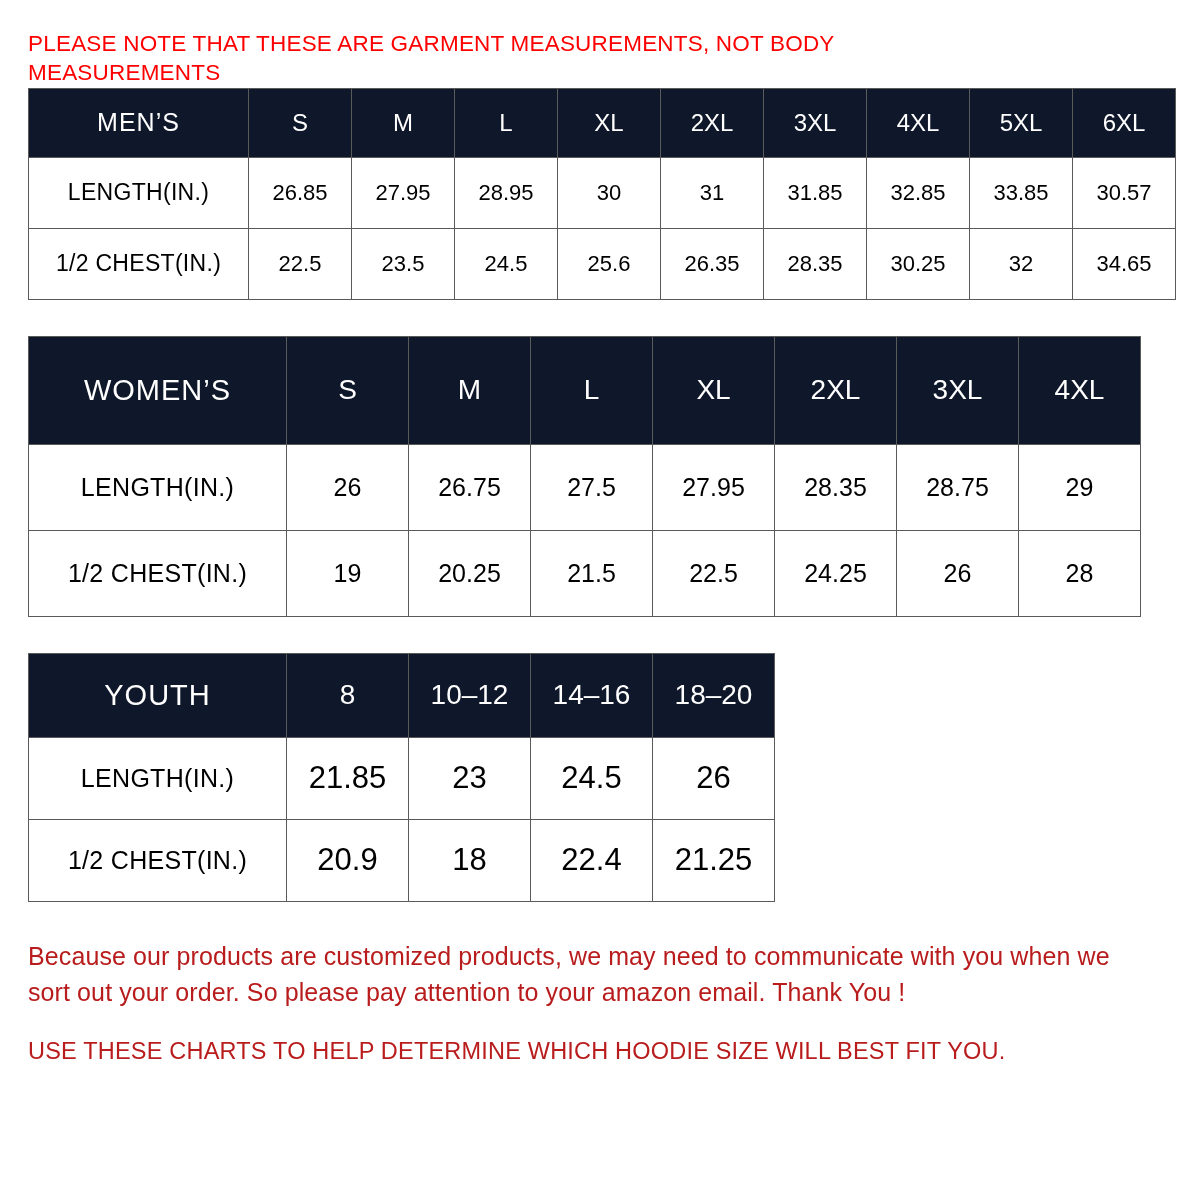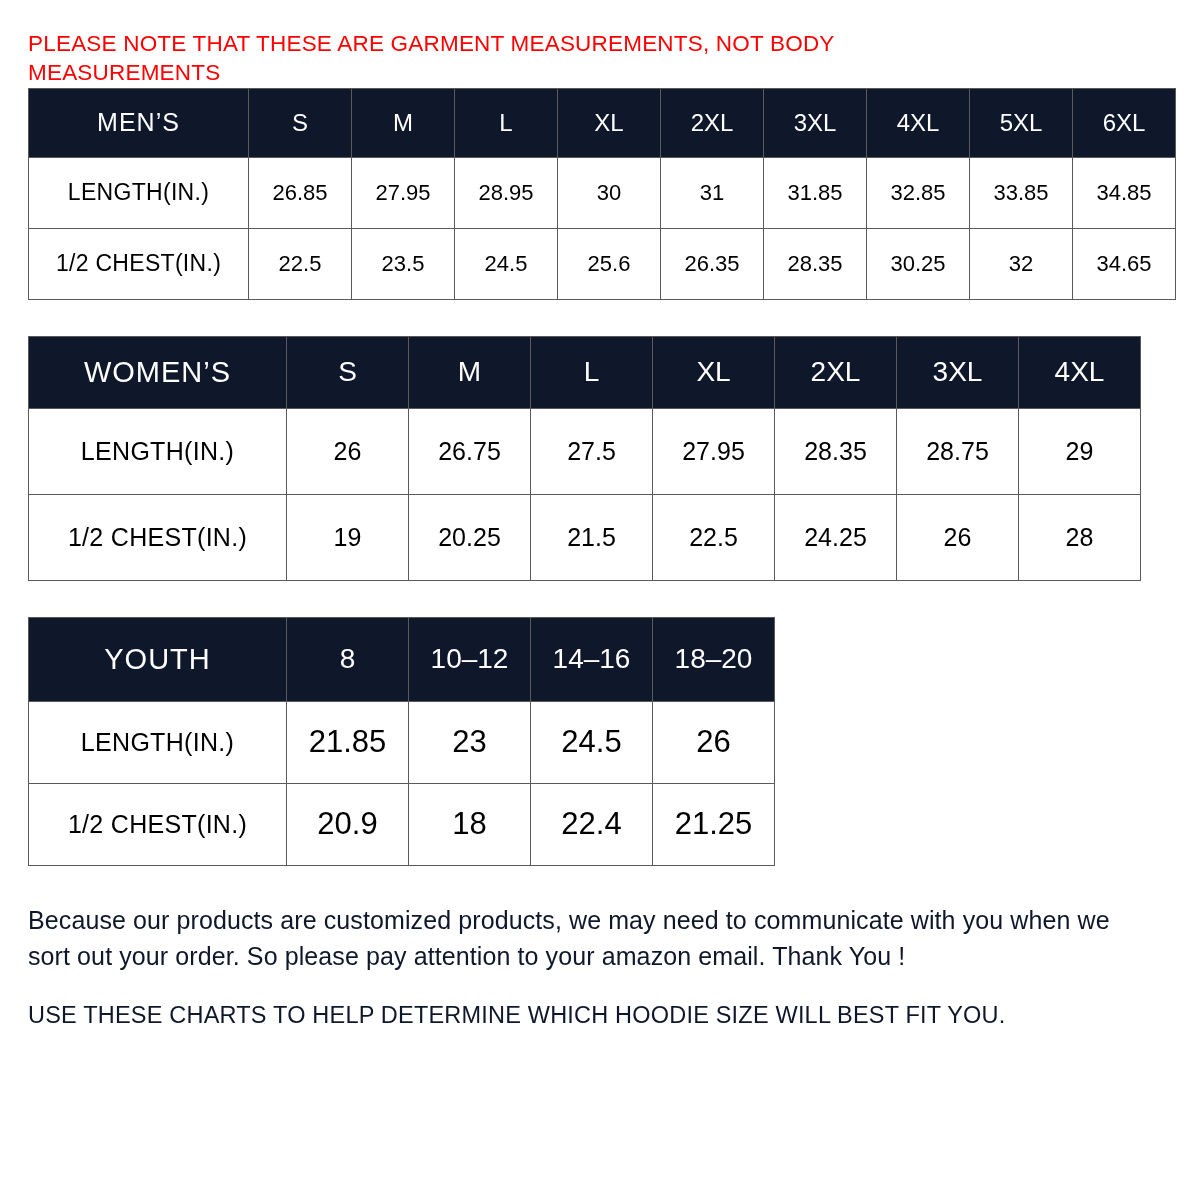--- a/index.html
+++ b/index.html
@@ -68,40 +68,40 @@
   }
   
   #mens-table { width: 1146px; }
   #mens-table tr { height: 71px; }
   #mens-table tr.head { height: 69px; }
   #mens-table col.c0 { width: 220px; }
   #mens-table col.cx { width: 103px; }
   
   #womens-table { width: 1113px; }
   #womens-table tr { height: 86px; }
-  #womens-table tr.head { height: 72px; }
+  #womens-table tr.head { height: 108px; }
   #womens-table col.c0 { width: 258px; }
   #womens-table col.cx { width: 122px; }
   #womens-table tr.head td.corner { font-size: 29px; }
   #womens-table tr.head td.sz { font-size: 28px; }
   #womens-table td { font-size: 25px; }
   #womens-table td.rowlabel { font-size: 25px; }
   
   #youth-table { width: 746px; }
   #youth-table tr { height: 82px; }
   #youth-table tr.head { height: 84px; }
   #youth-table col.c0 { width: 258px; }
   #youth-table col.cx { width: 122px; }
   #youth-table tr.head td.corner { font-size: 29px; }
   #youth-table tr.head td.sz { font-size: 28px; }
   #youth-table td { font-size: 31px; }
   #youth-table td.rowlabel { font-size: 25px; }
 
   .footer {
-    color: #0f172a;
+    color: #b91c1c;
     font-size: 25px;
     line-height: 1.45;
     letter-spacing: 0.1px;
     max-width: 1120px;
   }
   .footer .para2 {
     margin-top: 24px;
     font-size: 23.5px;
     letter-spacing: 0.2px;
   }
@@ -143,21 +143,21 @@
       <tr>
         <td class="rowlabel">LENGTH(IN.)</td>
         <td>26.85</td>
         <td>27.95</td>
         <td>28.95</td>
         <td>30</td>
         <td>31</td>
         <td>31.85</td>
         <td>32.85</td>
         <td>33.85</td>
-        <td>34.85</td>
+        <td>30.57</td>
       </tr>
       <tr>
         <td class="rowlabel">1/2 CHEST(IN.)</td>
         <td>22.5</td>
         <td>23.5</td>
         <td>24.5</td>
         <td>25.6</td>
         <td>26.35</td>
         <td>28.35</td>
         <td>30.25</td>

